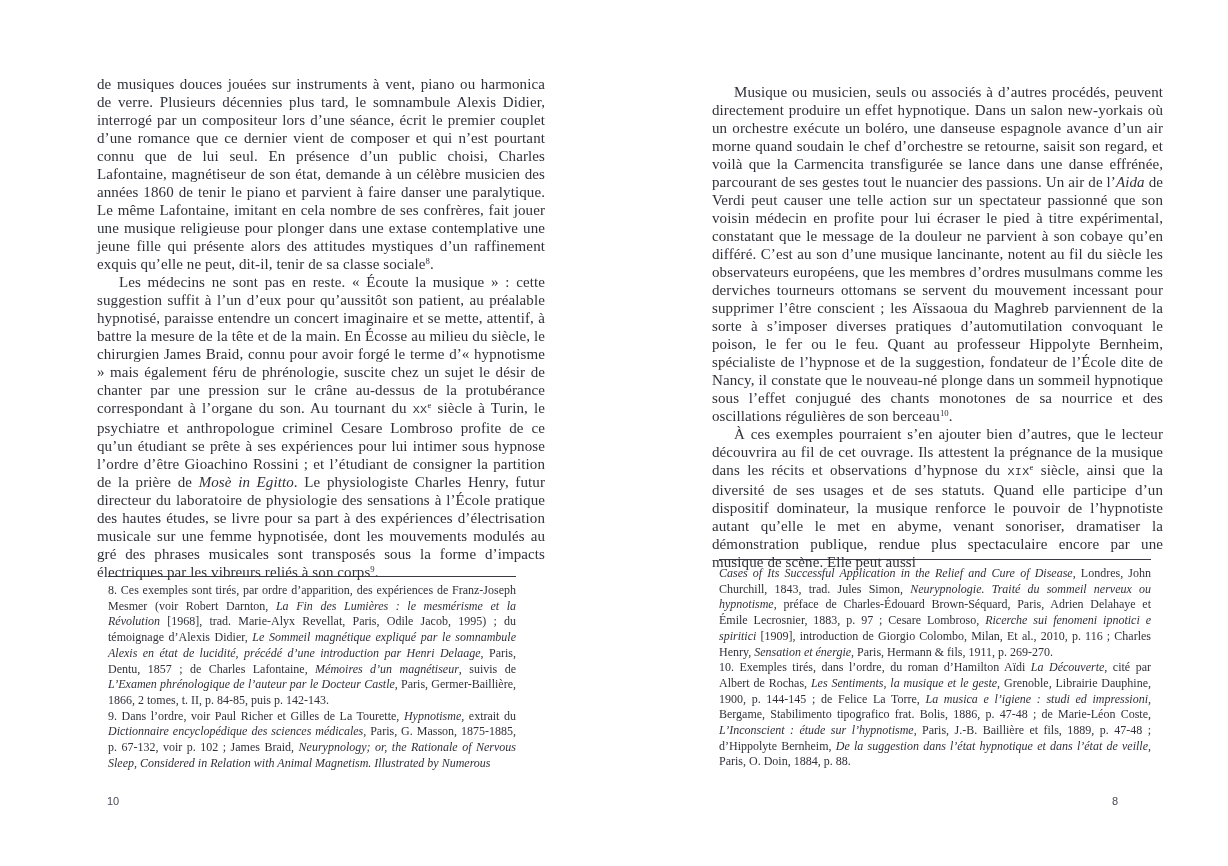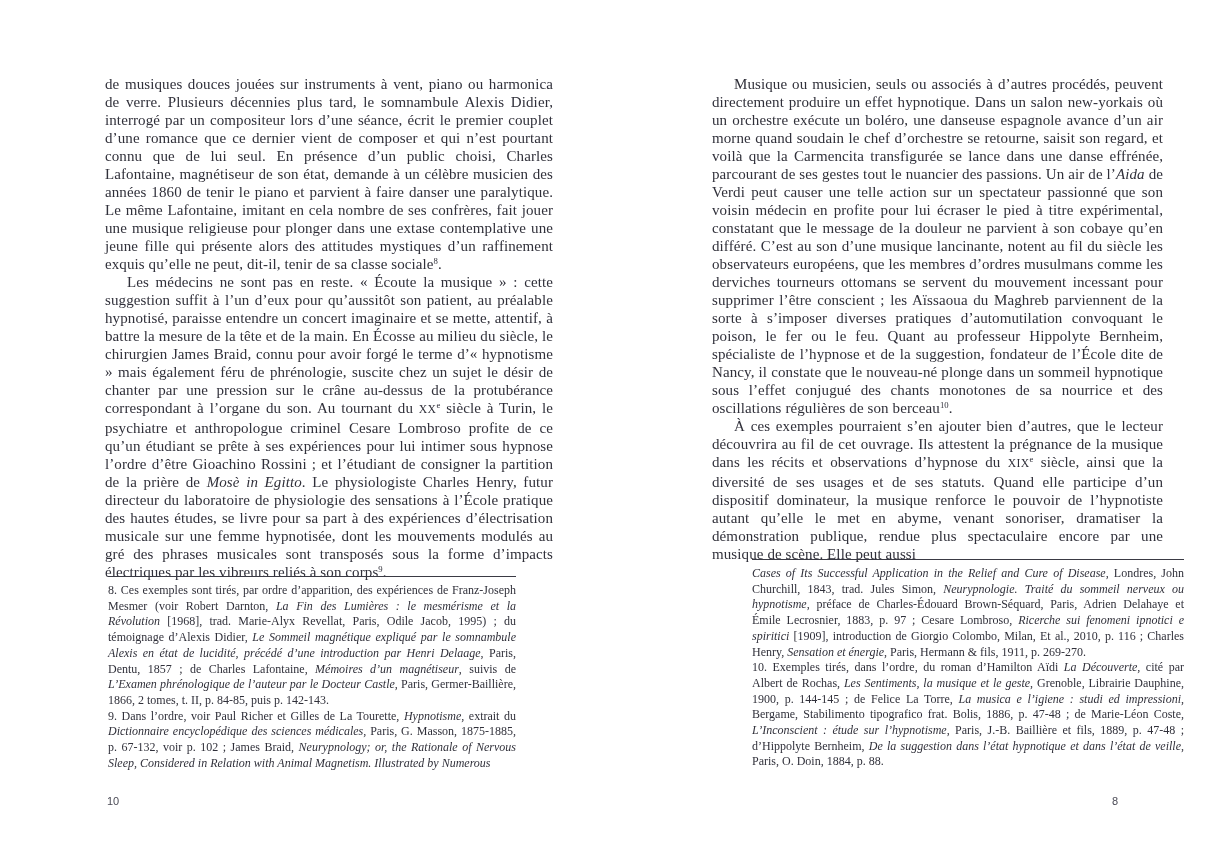--- a/index.html
+++ b/index.html
@@ -7,34 +7,34 @@
     width:1228px;height:866px;
     background:var(--background,#ffffff);
     font-family:"Liberation Serif", serif;
     color:var(--text,#30303a);
     -webkit-font-smoothing:antialiased;
   }
   .spread{position:relative;width:1228px;height:866px;background:var(--background,#ffffff);overflow:hidden;}
   .body-text{position:absolute;text-align:justify;font-size:15px;line-height:18px;letter-spacing:0.1px;}
   .body-text p{margin:0;}
   .body-text p.indent{text-indent:22px;}
-  #left-body{left:105px;top:75px;width:448px;}
-  #right-body{left:712px;top:75px;width:451px;}
+  #left-body{left:97px;top:75px;width:448px;}
+  #right-body{left:712px;top:83px;width:451px;}
   .footnotes{position:absolute;text-align:justify;font-size:12px;line-height:15.7px;}
   #left-footnotes{left:108px;top:576px;width:408px;}
-  #right-footnotes{left:752px;top:559px;width:432px;}
+  #right-footnotes{left:719px;top:559px;width:432px;}
   .fn-rule{width:100%;height:0;border-top:1.4px solid var(--rule,#3a3a44);margin:0 0 6px 0;}
   .footnotes p{margin:0;}
   .page-number{position:absolute;font-family:"Liberation Sans", sans-serif;font-size:11px;color:#4a4a55;}
   #left-pn{left:107px;top:795px;}
   #right-pn{left:1112px;top:795px;}
   
   .seg-i{font-style:italic;}
   .seg-sup{font-size:0.58em;vertical-align:0.55em;line-height:0;}
-  .seg-sc{font-size:0.78em;text-transform:uppercase;letter-spacing:0.03em;}
+  .seg-sc{font-size:0.78em;text-transform:uppercase;letter-spacing:0.03em;font-family:Liberation Mono, monospace;}
 </style>
 </head>
 <body style="--background: #ffffff; --text: #30303a; --rule: #3a3a44;">
 
 <div class="spread">
 
   <section>
     <div class="body-text" id="left-body">
       <p><span>de musiques douces jouées sur instruments à vent, piano ou harmonica de verre. Plusieurs décennies plus tard, le somnambule Alexis Didier, interrogé par un compositeur lors d’une séance, écrit le premier couplet d’une romance que ce dernier vient de composer et qui n’est pourtant connu que de lui seul. En présence d’un public choisi, Charles Lafontaine, magnétiseur de son état, demande à un célèbre musicien des années 1860 de tenir le piano et parvient à faire danser une paralytique. Le même Lafontaine, imitant en cela nombre de ses confrères, fait jouer une musique religieuse pour plonger dans une extase contemplative une jeune fille qui présente alors des attitudes mystiques d’un raffinement exquis qu’elle ne peut, dit-il, tenir de sa classe sociale</span><span class="seg-sup">8</span><span>.</span></p>
       <p class="indent"><span>Les médecins ne sont pas en reste. « Écoute la musique » : cette suggestion suffit à l’un d’eux pour qu’aussitôt son patient, au préalable hypnotisé, paraisse entendre un concert imaginaire et se mette, attentif, à battre la mesure de la tête et de la main. En Écosse au milieu du siècle, le chirurgien James Braid, connu pour avoir forgé le terme d’« hypnotisme » mais également féru de phrénologie, suscite chez un sujet le désir de chanter par une pression sur le crâne au-dessus de la protubérance correspondant à l’organe du son. Au tournant du </span><span class="seg-sc">xx</span><span class="seg-sup">e</span><span> siècle à Turin, le psychiatre et anthropologue criminel Cesare Lombroso profite de ce qu’un étudiant se prête à ses expériences pour lui intimer sous hypnose l’ordre d’être Gioachino Rossini ; et l’étudiant de consigner la partition de la prière de </span><span class="seg-i">Mosè in Egitto</span><span>. Le physiologiste Charles Henry, futur directeur du laboratoire de physiologie des sensations à l’École pratique des hautes études, se livre pour sa part à des expériences d’électrisation musicale sur une femme hypnotisée, dont les mouvements modulés au gré des phrases musicales sont transposés sous la forme d’impacts électriques par les vibreurs reliés à son corps</span><span class="seg-sup">9</span><span>.</span></p>

